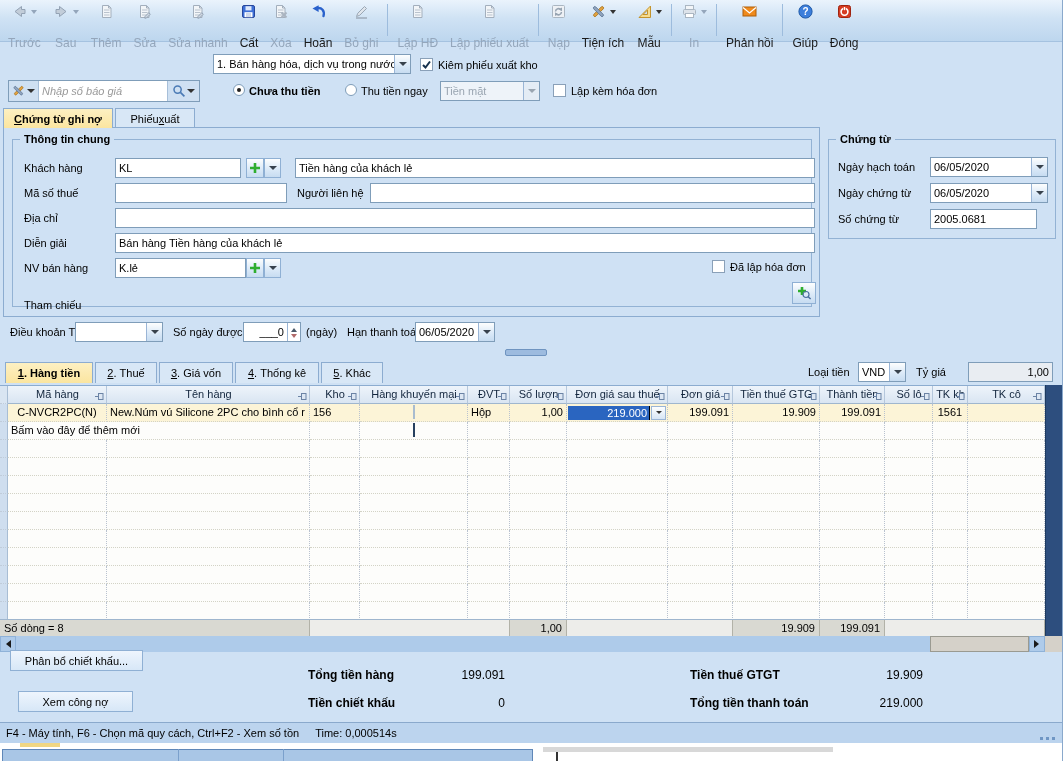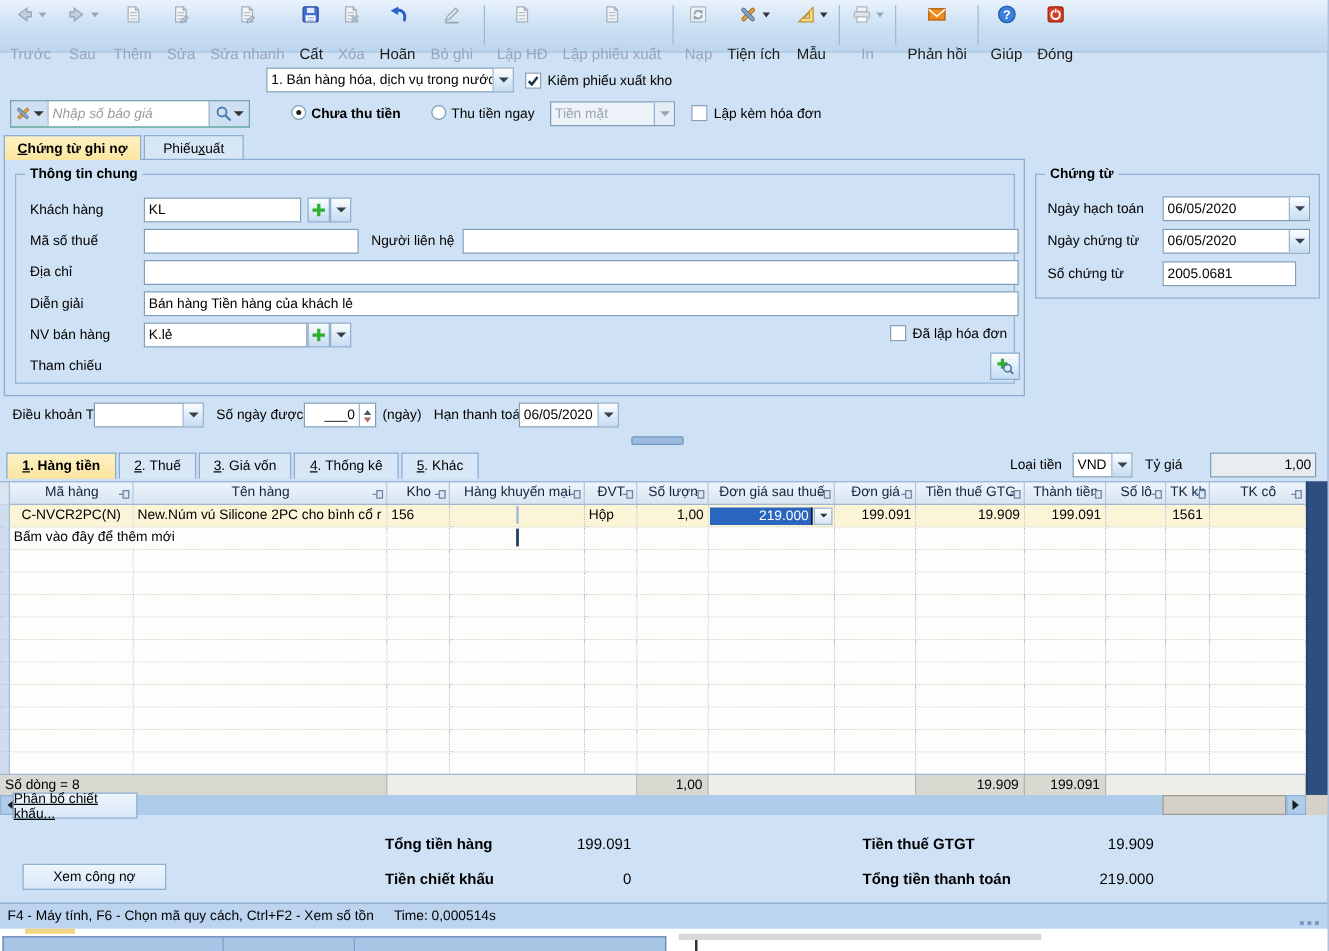--- a/index.html
+++ b/index.html
@@ -391,20 +391,21 @@
   <span class="flabel" style="left:24px; top:162px;">Khách hàng</span>
   <input class="tbox" style="left: 115px; top: 158px; width: 126px;" value="KL">
   <span class="sqbtn" style="left:246px; top:158px; width:18px; height:20px;">
     <svg width="12" height="12">
         <path d="M6 1 V11 M1 6 H11" stroke="#2fae2f" stroke-width="2.6"></path>
       </svg>
   </span>
   <span class="sqbtn" style="left:264px; top:158px; width:17px; height:20px;">
       <i class="car"></i>
     </span>
+  <input class="tbox" style="left: 295px; top: 158px; width: 520px;" value="Tiền hàng của khách lẻ">
 
   <span class="flabel" style="left:24px; top:187px;">Mã số thuế</span>
   <input class="tbox" style="left: 115px; top: 183px; width: 172px;" value="">
   <span class="flabel" style="left:297px; top:187px;">Người liên hệ</span>
   <input class="tbox" style="left: 370px; top: 183px; width: 445px;" value="">
 
   <span class="flabel" style="left:24px; top:212px;">Địa chỉ</span>
   <input class="tbox" style="left: 115px; top: 208px; width: 700px;" value="">
 
   <span class="flabel" style="left:24px; top:237px;">Diễn giải</span>
@@ -416,21 +417,21 @@
     <svg width="12" height="12">
         <path d="M6 1 V11 M1 6 H11" stroke="#2fae2f" stroke-width="2.6"></path>
       </svg>
   </span>
   <span class="sqbtn" style="left:264px; top:258px; width:17px; height:20px;">
       <i class="car"></i>
     </span>
   <span class="cb" style="left:712px; top:260px;"></span>
   <span class="flabel" style="left:730px; top:261px;">Đã lập hóa đơn</span>
 
-  <span class="flabel" style="left:24px; top:287px;">Tham chiếu</span>
+  <span class="flabel" style="left:24px; top:299px;">Tham chiếu</span>
   <span class="sqbtn" style="left:792px; top:282px; width:24px; height:22px;">
     <svg width="16" height="16">
         <path d="M6 2 V10 M2 6 H10" stroke="#2fae2f" stroke-width="2.6"></path>
         <circle cx="10" cy="9.5" r="3" fill="none" stroke="#4a6f9f" stroke-width="1.2"></circle>
         <line x1="12.2" y1="11.7" x2="14.6" y2="14.1" stroke="#4a6f9f" stroke-width="1.4"></line>
       </svg>
   </span>
 
   <div class="gbox" style="left:828px; top:139px; width:228px; height:100px;"></div>
   <span class="gleg" style="left:836px; top:133px;">Chứng từ</span>
@@ -761,21 +762,21 @@
         <i class="htri-l"></i>
       </span>
     <div id="hthumb"></div>
     <span class="harrow" style="position:absolute; left:1029px;">
         <i class="htri-r"></i>
       </span>
   </div>
   <div id="vscroll"></div>
   <div id="gcorner"></div>
 
-  <div class="fbtn" style="left:10px; top:634px; width:100px; height:21px;text-decoration:underline;">Phân bổ chiết khấu...</div>
+  <div class="fbtn" style="left:10px; top:650px; width:133px; height:21px;">Phân bổ chiết khấu...</div>
   <div class="fbtn" style="left:18px; top:691px; width:115px; height:21px;">Xem công nợ</div>
   <span class="flabel blabel" style="left:308px; top:668px; font-size:12px;">Tổng tiền hàng</span>
   <span class="flabel" style="left:405px; top:668px; width:100px; text-align:right; font-size:12px;">199.091</span>
   <span class="flabel blabel" style="left:308px; top:696px; font-size:12px;">Tiền chiết khấu</span>
   <span class="flabel" style="left:405px; top:696px; width:100px; text-align:right; font-size:12px;">0</span>
   <span class="flabel blabel" style="left:690px; top:668px; font-size:12px;">Tiền thuế GTGT</span>
   <span class="flabel" style="left:823px; top:668px; width:100px; text-align:right; font-size:12px;">19.909</span>
   <span class="flabel blabel" style="left:690px; top:696px; font-size:12px;">Tổng tiền thanh toán</span>
   <span class="flabel" style="left:823px; top:696px; width:100px; text-align:right; font-size:12px;">219.000</span>
 

